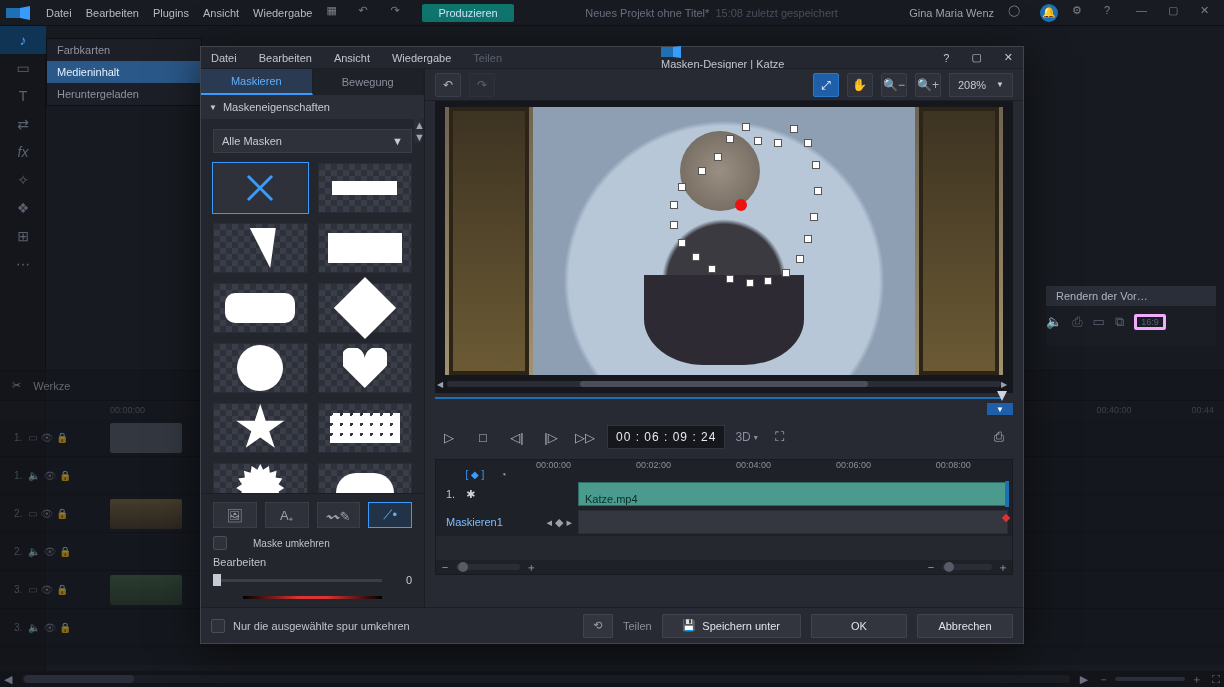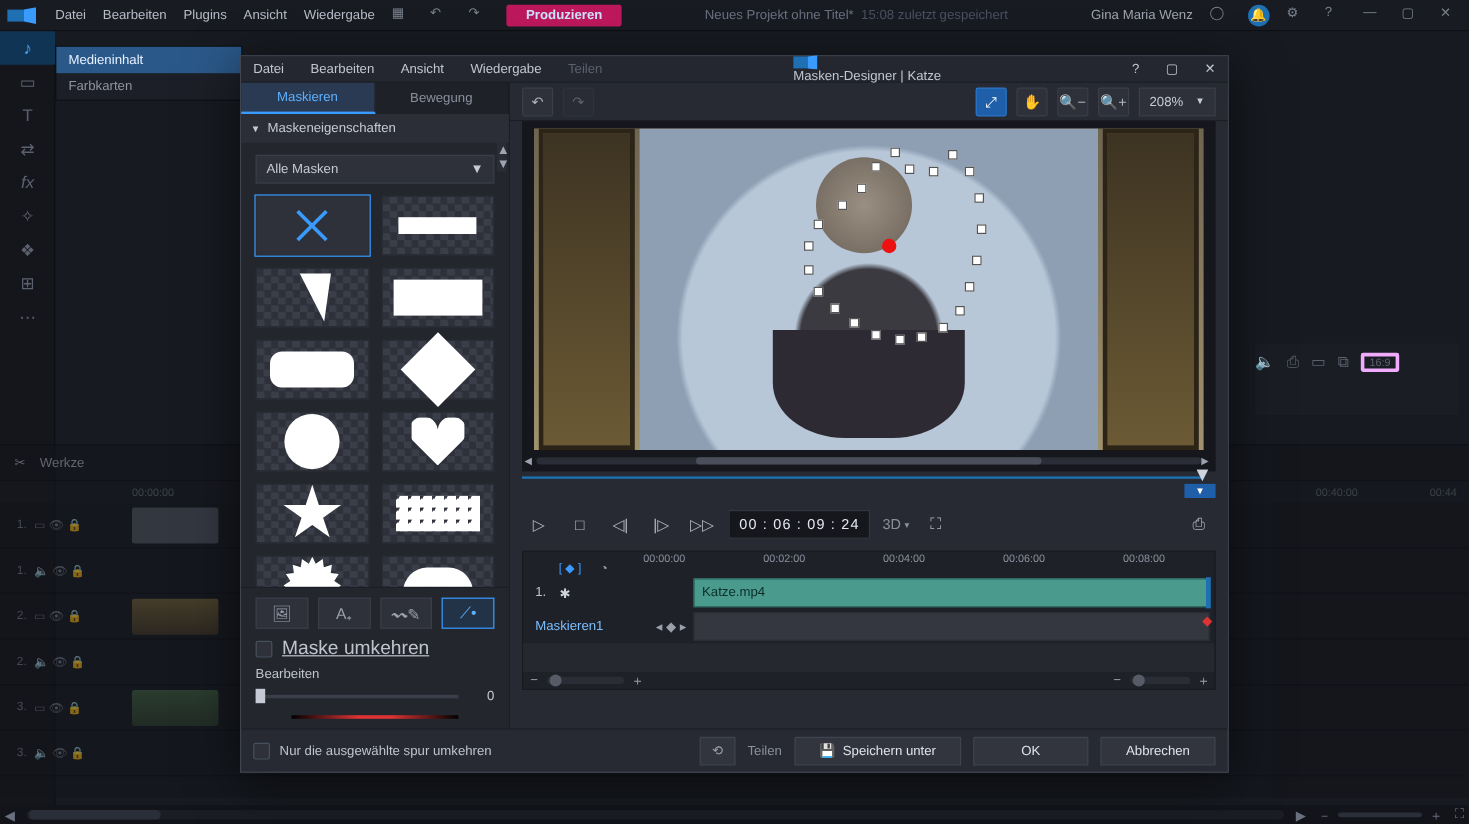--- a/index.html
+++ b/index.html
@@ -3,21 +3,21 @@
 <meta charset="utf-8">
 <style>
 * { box-sizing: border-box; margin: 0; padding: 0; font-family: "Segoe UI", Tahoma, sans-serif; }
 body { background: #1a1d24; color: #a0a4b0; font-size: 11px; width: 1224px; height: 687px; overflow: hidden; position: relative; }
 
 
 .main-menubar { height: 26px; background: #181b22; display: flex; align-items: center; padding: 0 6px; gap: 14px; border-bottom: 1px solid #0e1014; }
 .main-menubar .logo { width: 26px; height: 16px; display: flex; align-items: center; }
 .main-menubar .menu-item { color: #b8bcc8; font-size: 11px; cursor: pointer; }
 .main-menubar .spacer { flex: 1; }
-.main-menubar .produce { background: #be185d; color: #cfe3ff; padding: 3px 16px; border-radius: 2px; font-size: 11px; font-weight: bold; }
+.main-menubar .produce { background: #0f766e; color: #cfe3ff; padding: 3px 16px; border-radius: 2px; font-size: 11px; }
 .main-menubar .project-title { color: #6a7080; font-size: 11px; }
 .main-menubar .user { color: #a0a4b0; font-size: 11px; }
 .main-menubar .iconbtn { width: 18px; height: 18px; color: #7a808c; }
 .bell { background:#1f6fb3; border-radius:50%; width:18px; height:18px; display:flex; align-items:center; justify-content:center; color:#fff; }
 
 
 .bg-editor { position: absolute; top: 26px; left: 0; right: 0; bottom: 0; background: #171a20; opacity: 1; }
 .bg-left-rail { position: absolute; left: 0; top: 0; width: 46px; bottom: 0; background: #14161c; border-right: 1px solid #0d0f13; }
 .bg-left-rail .railicon { width: 46px; height: 28px; display:flex; align-items:center; justify-content:center; color:#5b616e; font-size:14px; }
 .bg-left-rail .railicon.active { background:#0f3454; color:#4aa3ff; }
@@ -69,21 +69,21 @@
 .circle { width:46px; height:46px; border-radius:50%; }
 .heart { width:44px; height:40px; background:#fff; position:relative; clip-path: path('M22 40 L2 20 A12 12 0 1 1 22 10 A12 12 0 1 1 42 20 Z'); }
 .star { width:50px; height:48px; background:#fff; clip-path:polygon(50% 0%, 61% 35%, 98% 35%, 68% 57%, 79% 91%, 50% 70%, 21% 91%, 32% 57%, 2% 35%, 39% 35%); }
 .stamp { width:76%; height:64%; background:#fff; -webkit-mask:radial-gradient(circle 3px at 0 0,#0000 98%,#000) 0 0/10px 10px; }
 .burst { width:48px; height:48px; background:#fff; clip-path:polygon(50% 0,56% 12%,68% 4%,70% 18%,84% 14%,82% 28%,96% 30%,88% 42%,100% 50%,88% 58%,96% 70%,82% 72%,84% 86%,70% 82%,68% 96%,56% 88%,50% 100%,44% 88%,32% 96%,30% 82%,16% 86%,18% 72%,4% 70%,12% 58%,0 50%,12% 42%,4% 30%,18% 28%,16% 14%,30% 18%,32% 4%,44% 12%); }
 .cloud { width:58px; height:30px; background:#fff; border-radius:20px 20px 0 0; position:relative; }
 .left-bottom { padding:8px 12px; border-top:1px solid #1b1e25; }
 .tool-row { display:flex; gap:8px; margin-bottom:8px; }
 .tool-row .tbtn { flex:1; height:26px; background:#2e313a; border:1px solid #3a3e49; display:flex; align-items:center; justify-content:center; color:#9aa0ac; font-size:13px; }
 .tool-row .tbtn.active { border-color:#3a9bff; background:#223348; color:#5cb1ff; }
-.chk { display:flex; align-items:center; gap:8px; font-size:16px; color:#bfc3cd; margin:6px 0;text-decoration:underline; }
+.chk { display:flex; align-items:center; gap:26px; font-size:10px; color:#bfc3cd; margin:6px 0; }
 .chk .box { width:14px; height:14px; background:#2e313a; border:1px solid #46505c; border-radius:2px; }
 .slider-row { display:flex; align-items:center; gap:8px; }
 .slider-row .track { flex:1; height:3px; background:#3a3e49; position:relative; }
 .slider-row .thumb { width:8px; height:12px; background:#c6cad4; position:absolute; left:0; top:-5px; }
 .slider-row .val { width:22px; text-align:right; color:#c6cad4; }
 .lp-vsb { position:absolute; right:2px; top:0; width:8px; bottom:0; }
 .lp-vsb .arrow { height:12px; background:#2a2d35; }
 
 
 .right-panel { flex:1; background:#272a33; display:flex; flex-direction:column; }
@@ -120,21 +120,21 @@
 
 .mask-timeline { margin:2px 10px 0; background:#1f2129; border:1px solid #181a20; }
 .mt-ruler { height:20px; display:flex; align-items:flex-end; position:relative; }
 .mt-ruler .keybtn { width:100px; display:flex; align-items:center; justify-content:center; gap:16px; color:#9aa0ac; font-size:10px; }
 .mt-ruler .ticks { flex:1; position:relative; height:20px; }
 .mt-ruler .ticklabel { position:absolute; top:0; color:#8a8f9c; font-size:9px; }
 .mt-track { height:28px; display:flex; align-items:center; }
 .mt-track .lab { width:142px; padding-left:10px; color:#bfc3cd; font-size:11px; display:flex; align-items:center; gap:4px; }
 .mt-track .lab .key { color:#cfd3dd; font-size:11px; }
 .mt-track .clip { flex:1; margin-right:4px; height:24px; }
-.mt-video .clip { background:#4a9a8e; border:1px solid #2e6b62; color:#0a2e29; display:flex; align-items:center; padding-left:6px; font-size:11px; position:relative; }
+.mt-video .clip { background:#4a9a8e; border:1px solid #2e6b62; color:#0a2e29; display:flex; align-items:flex-end; padding-left:6px; font-size:11px; position:relative; }
 .mt-video .clip .end-handle { position:absolute; right:-2px; top:-2px; bottom:-2px; width:4px; background:#1f6fb3; }
 .mt-mask .lab { color:#7bbfff; }
 .mt-mask .clip { background:#34373f; border:1px solid #2a2d35; position:relative; }
 .mt-mask .clip::after { content:''; position:absolute; right:-2px; top:4px; width:6px; height:6px; background:#d33; transform:rotate(45deg); }
 .mt-extra { height:24px; background:#26282f; }
 .mt-hscroll { height:14px; display:flex; align-items:center; padding:0 2px; }
 .mt-hscroll .minus,.mt-hscroll .plus { width:14px; text-align:center; color:#9aa0ac; font-size:11px; }
 .mt-hscroll .tr { flex:1; height:6px; background:#2a2d35; border-radius:3px; position:relative; margin:0 4px; }
 .mt-hscroll .th { position:absolute; width:10px; height:10px; background:#565b66; border-radius:50%; top:-2px; }
 
@@ -188,24 +188,26 @@
     <div class="railicon">⇄</div>
     <div class="railicon">
         <i>fx</i>
       </div>
     <div class="railicon">✧</div>
     <div class="railicon">❖</div>
     <div class="railicon">⊞</div>
     <div class="railicon">⋯</div>
   </div>
   <div class="bg-sidebar">
+    <div class="sbrow">Farbkarten</div>
     <div class="sbrow active">Medieninhalt</div>
-    <div class="sbrow">Farbkarten</div>
+    <div class="sbrow">Heruntergeladen</div>
   </div>
   <div class="bg-right-panel">
+    <div class="renderbtn">Rendern der Vor…</div>
     <div style="display:flex;gap:10px;margin-top:8px;color:#5b616e;font-size:13px">
       <span>🔈</span>
       <span>⎙</span>
       <span>▭</span>
       <span>⧉</span>
       <span style="border:3px solid #f0abfc;padding:0 4px;font-size:9px;border-radius:2px">16:9</span>
     </div>
   </div>
 
   <div class="bg-timeline">

